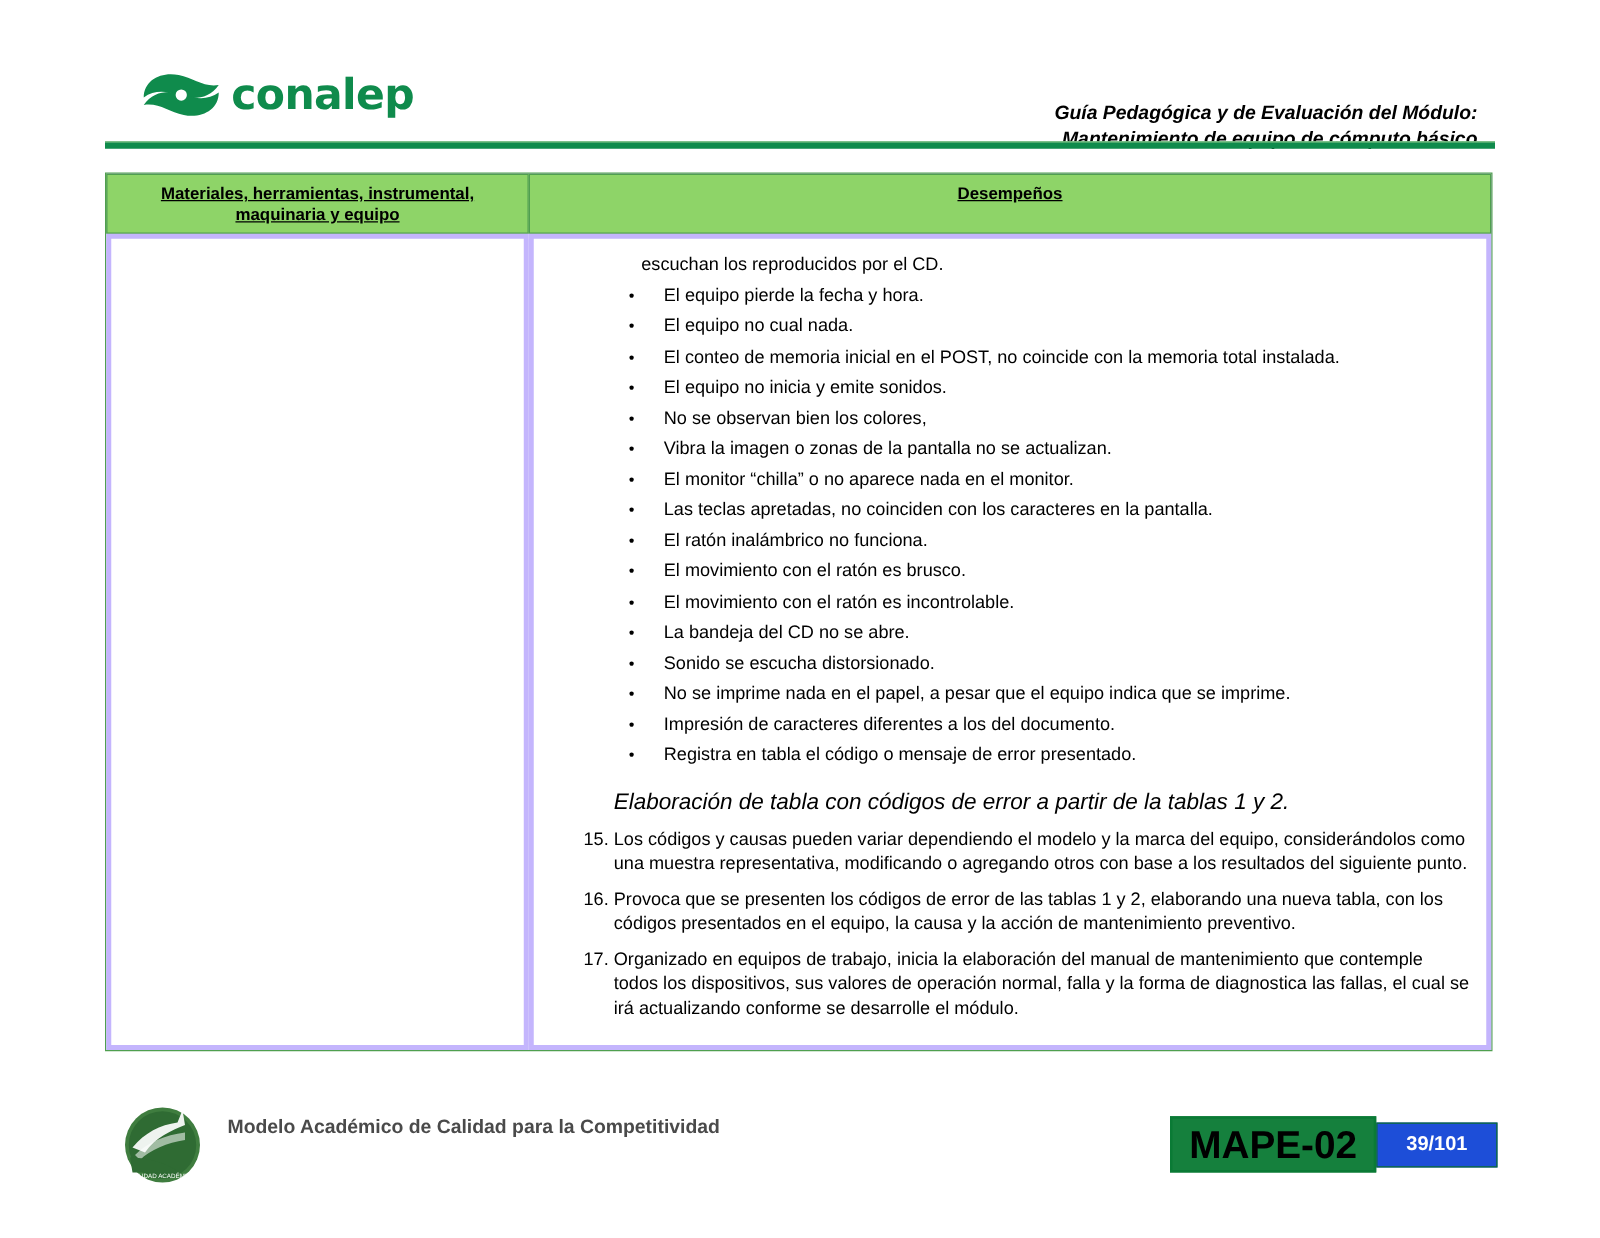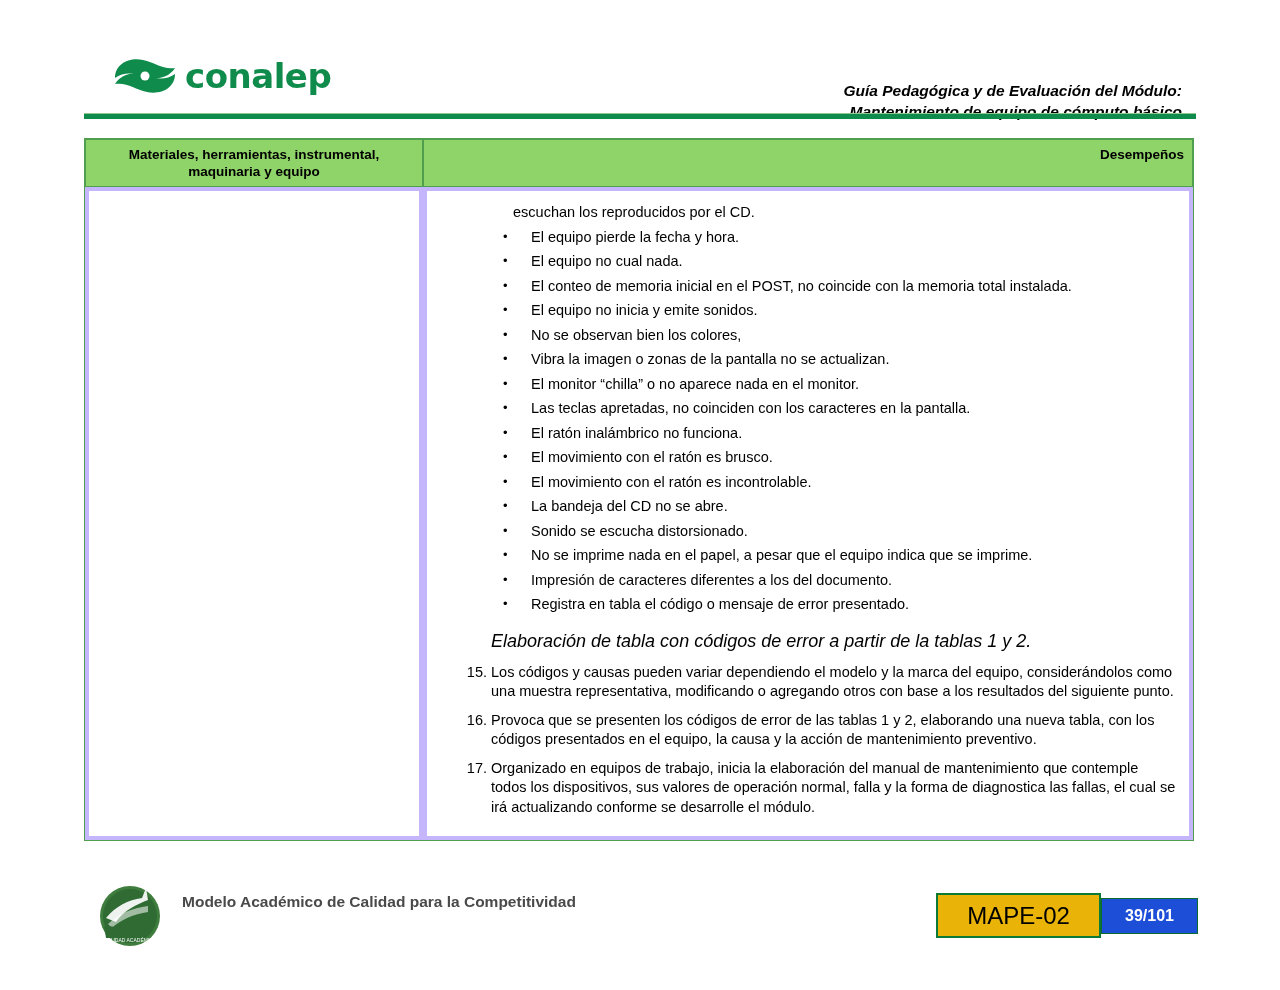--- a/index.html
+++ b/index.html
@@ -82,38 +82,38 @@
     position: absolute;
     left: 84px;
     top: 138px;
     width: 1110px;
     border: 1px solid #4f9f4f;
     box-sizing: border-box;
   }
   .thead {
     display: flex;
     background: #8b5cf6;
+    text-decoration: underline;
   }
   .th {
     box-sizing: border-box;
     padding: 6px 8px;
     font-size: 13.5px;
     font-weight: bold;
     text-align: center;
     line-height: 17px;
     border: 1px solid #4f9f4f;
     background: #8ed468;
   }
   .th-left {
     width: 338px;
     flex: 0 0 338px;
   }
   .th-right {
     flex: 1 1 auto;
-    text-align: right;
   }
   .tbody {
     display: flex;
     min-height: 645px;
   }
   .td {
     box-sizing: border-box;
     border: 4px solid #c4b5fd;
     padding: 6px 10px 10px 10px;
   }
@@ -198,26 +198,27 @@
     font-weight: bold;
     color: #4a4a4a;
   }
   .footer-code-box {
     position: absolute;
     left: 936px;
     top: 893px;
     width: 165px;
     height: 45px;
     border: 2px solid #0a7a35;
-    background: #eab308;
+    background: #15803d;
     display: flex;
     align-items: center;
     justify-content: center;
-    font-size: 24px;
-    box-sizing: border-box;
+    font-size: 31px;
+    box-sizing: border-box;
+    font-weight: bold;
   }
   .footer-page-box {
     position: absolute;
     left: 1101px;
     top: 898px;
     width: 97px;
     height: 36px;
     background: #1d4ed8;
     border: 1px solid #0a6b30;
     display: flex;

